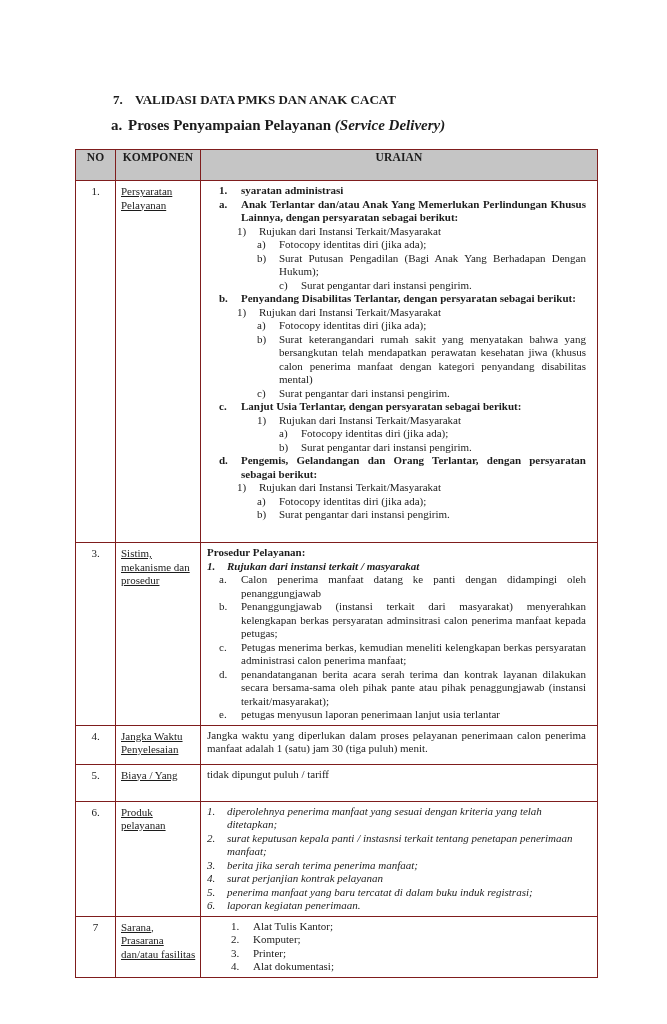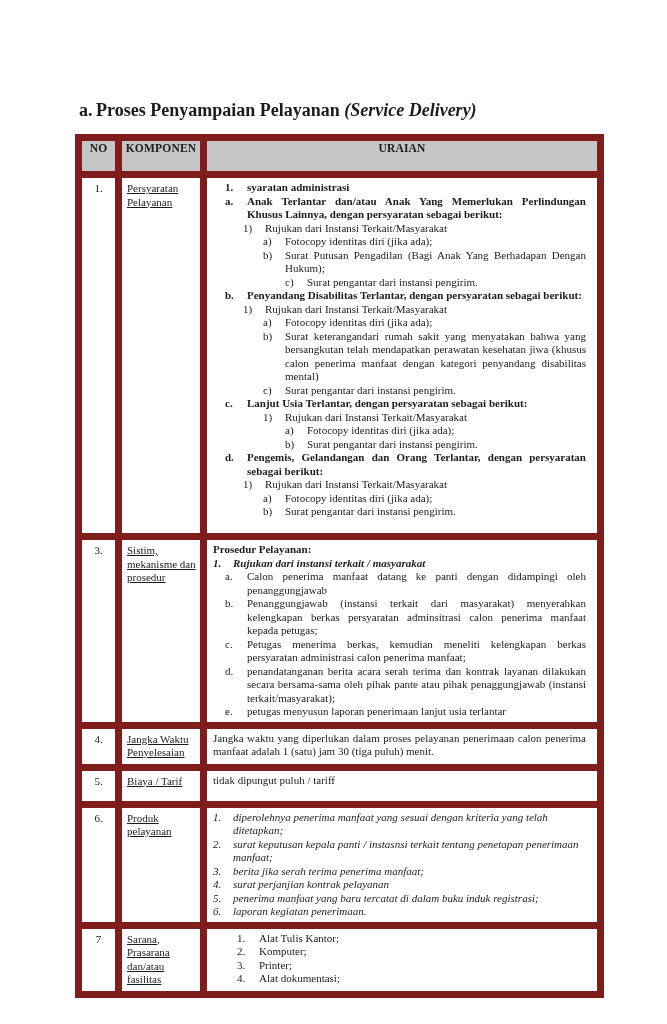--- a/index.html
+++ b/index.html
@@ -4,31 +4,31 @@
 <style>
   html,body{margin:0;padding:0;}
   body{
     width:667px;height:1024px;background:#ffffff;
     font-family:"Liberation Serif",serif;color:#1c1c1c;
     -webkit-font-smoothing:antialiased;
   }
   .page{padding-top:92px;}
   .doc-title{margin-left:113px;font-weight:bold;font-size:13px;line-height:15px;}
   .doc-title .no{display:inline-block;width:22px;}
-  .doc-subtitle{margin-left:79px;margin-top:11px;font-weight:bold;font-size:18px;line-height:15px;}
+  .doc-subtitle{margin-left:111px;margin-top:11px;font-weight:bold;font-size:15px;line-height:15px;}
   .doc-subtitle .no{display:inline-block;width:17px;}
   .doc-subtitle .it{font-style:italic;}
 
   table.std{
     border-collapse:collapse;table-layout:fixed;
     width:522px;margin:16px 0 0 75px;
     font-size:11px;line-height:13.5px;
   }
   col.c-no{width:40px;} col.c-kom{width:85px;} col.c-ura{width:397px;}
-  th,td{border:7px solid #7f1d1d;vertical-align:top;}
+  th,td{border:1px solid #7f1d1d;vertical-align:top;}
   th{
     background:#c5c5c5;height:28px;text-align:center;
     font-weight:bold;font-size:11.5px;letter-spacing:.2px;
   }
   td.no{text-align:center;padding-top:4px;}
   td.kom{padding:4px 2px 4px 5px;white-space:pre-line;text-decoration:underline;}
   td.ura{padding:3px 11px 3px 6px;margin-left:8px;}
 
   
   tbody tr:nth-child(1){height:362px;}
@@ -53,20 +53,23 @@
   .i5{padding-left:94px;text-indent:-22px;}
   .mk{display:inline-block;text-indent:0;}
   .i1 > .mk{width:20px;}
   .i2 > .mk,.i2b > .mk,.i3 > .mk,.i4 > .mk,.i5 > .mk{width:22px;}
 </style>
 </head>
 <body>
 
 <div class="page">
 
+  <div class="doc-title">
+    <span class="no">7.</span><span>VALIDASI DATA PMKS DAN ANAK CACAT</span>
+  </div>
 
   <div class="doc-subtitle">
     <span class="no">a.</span><span>Proses Penyampaian Pelayanan</span><span> </span><span class="it">(Service Delivery)</span>
   </div>
 
   <table class="std">
     <colgroup>
       <col class="c-no">
         <col class="c-kom">
         <col class="c-ura">
@@ -123,21 +126,21 @@
         <tr>
           <td class="no">4.</td>
           <td class="kom">Jangka Waktu
 Penyelesaian</td>
           <td class="ura">
             <div class="ln i0"><span>Jangka waktu yang diperlukan dalam proses pelayanan penerimaan calon penerima manfaat adalah 1 (satu) jam 30 (tiga puluh) menit.</span></div>
           </td>
         </tr>
         <tr>
           <td class="no">5.</td>
-          <td class="kom">Biaya / Tarif</td>
+          <td class="kom">Biaya / Yang</td>
           <td class="ura">
             <div class="ln i0"><span>tidak dipungut puluh / tariff</span></div>
           </td>
         </tr>
         <tr>
           <td class="no">6.</td>
           <td class="kom">Produk
 pelayanan</td>
           <td class="ura">
             <div class="ln i1"><span class="mk">1.</span><span>diperolehnya penerima manfaat yang sesuai dengan kriteria yang telah ditetapkan;</span></div>

